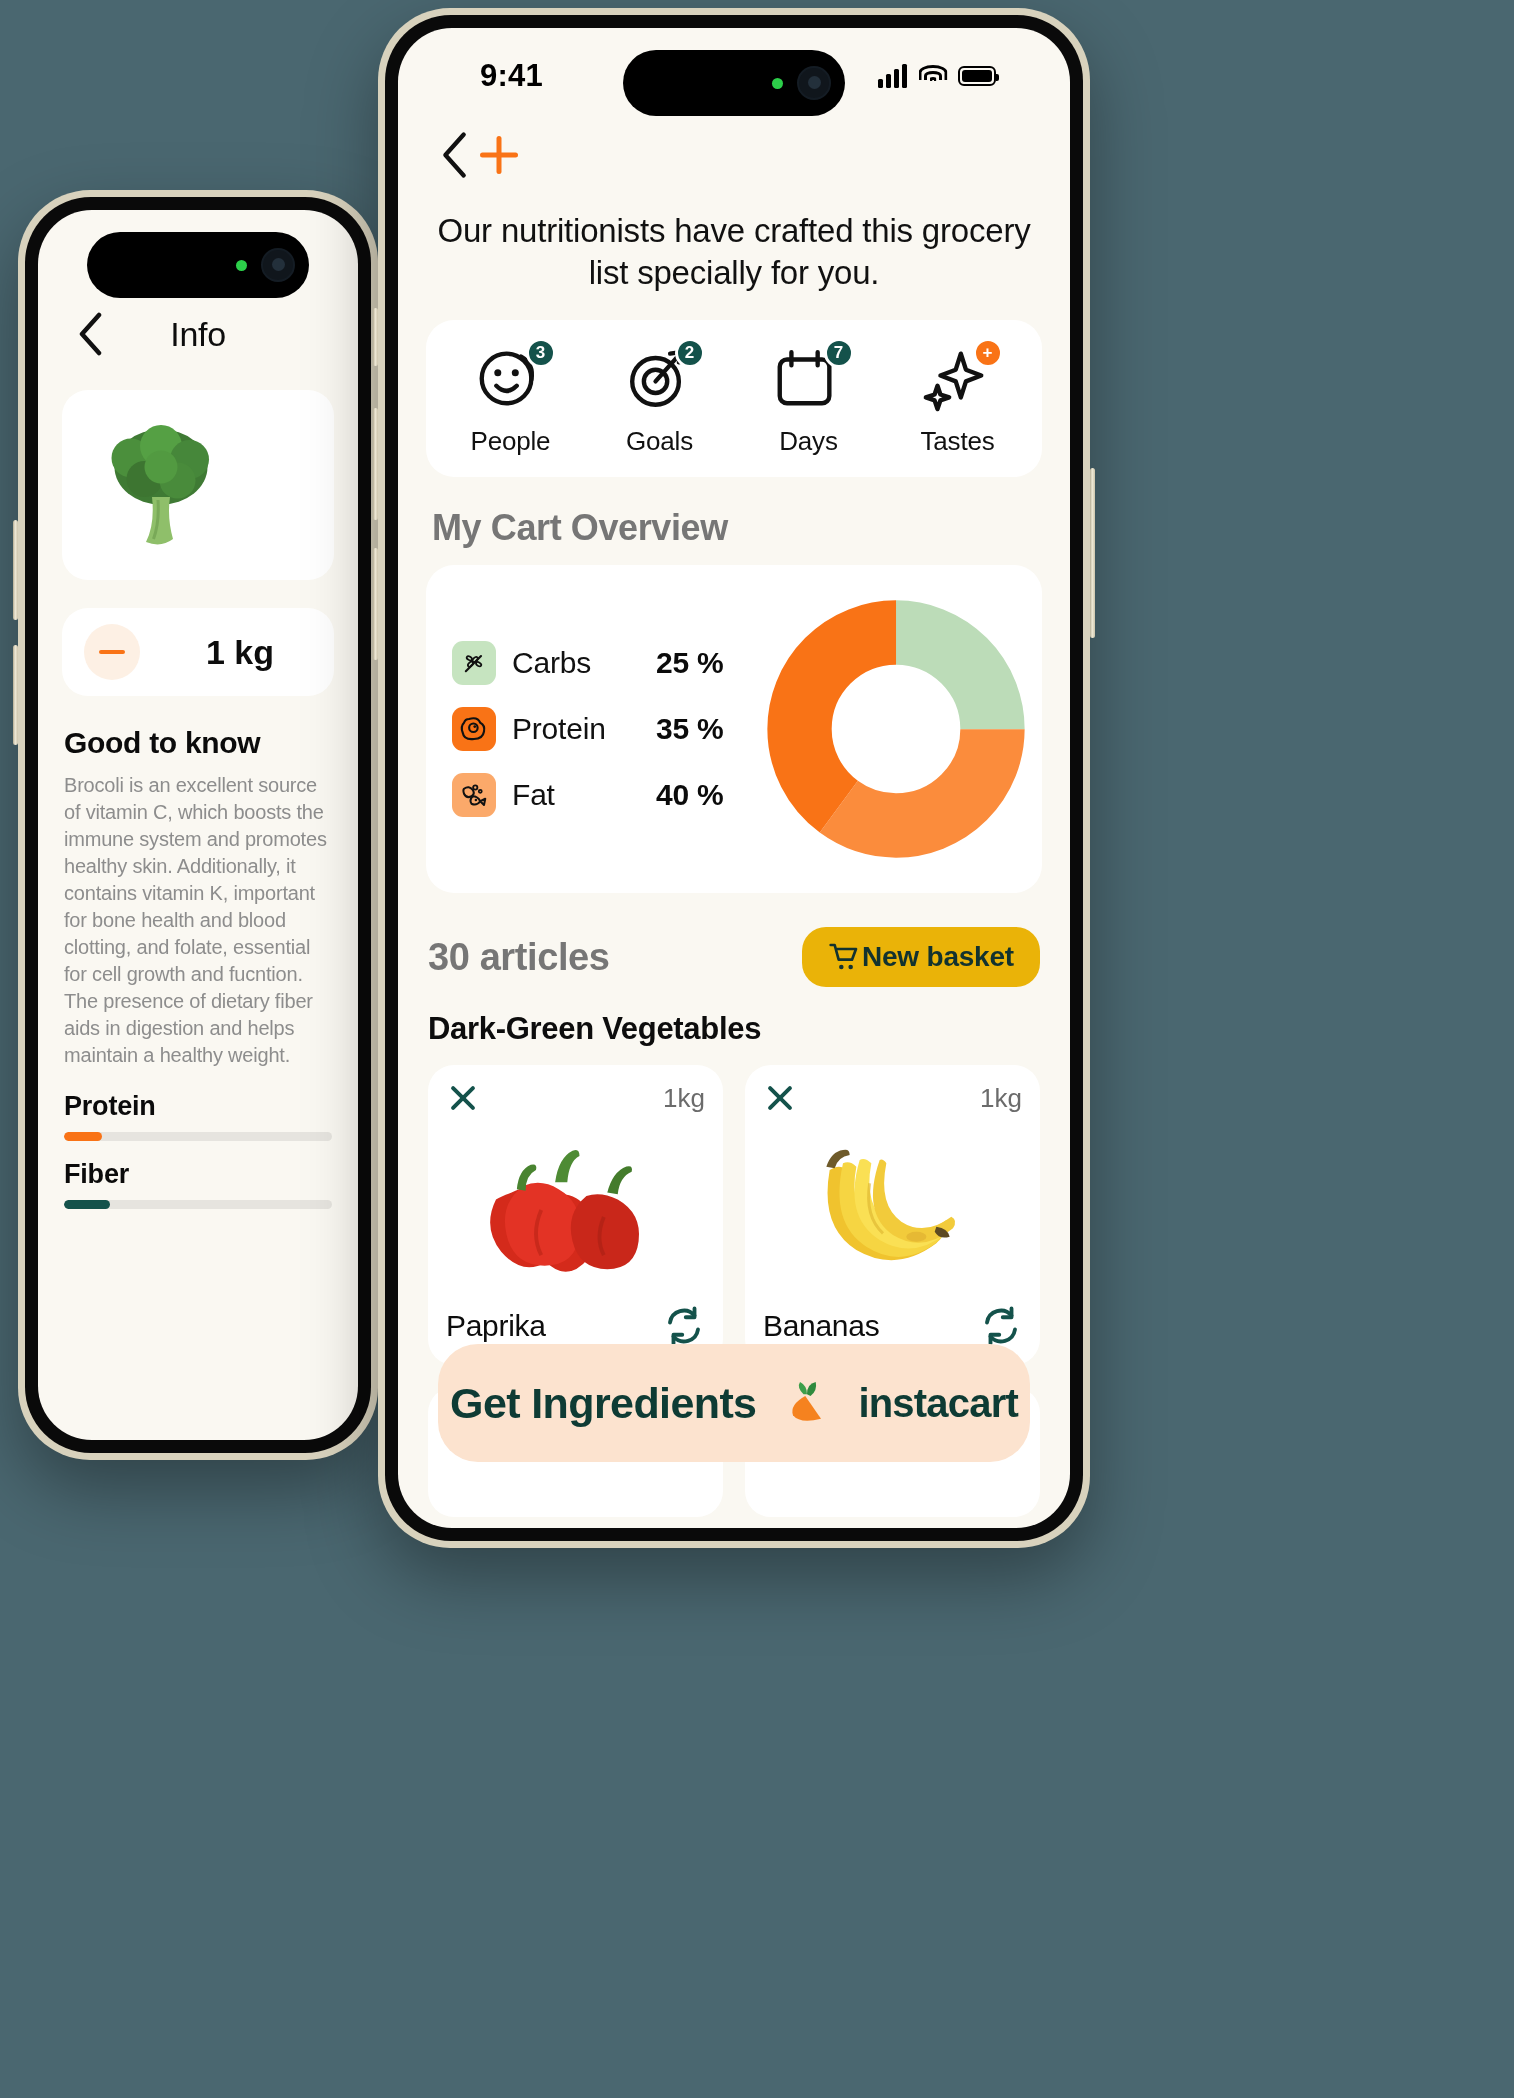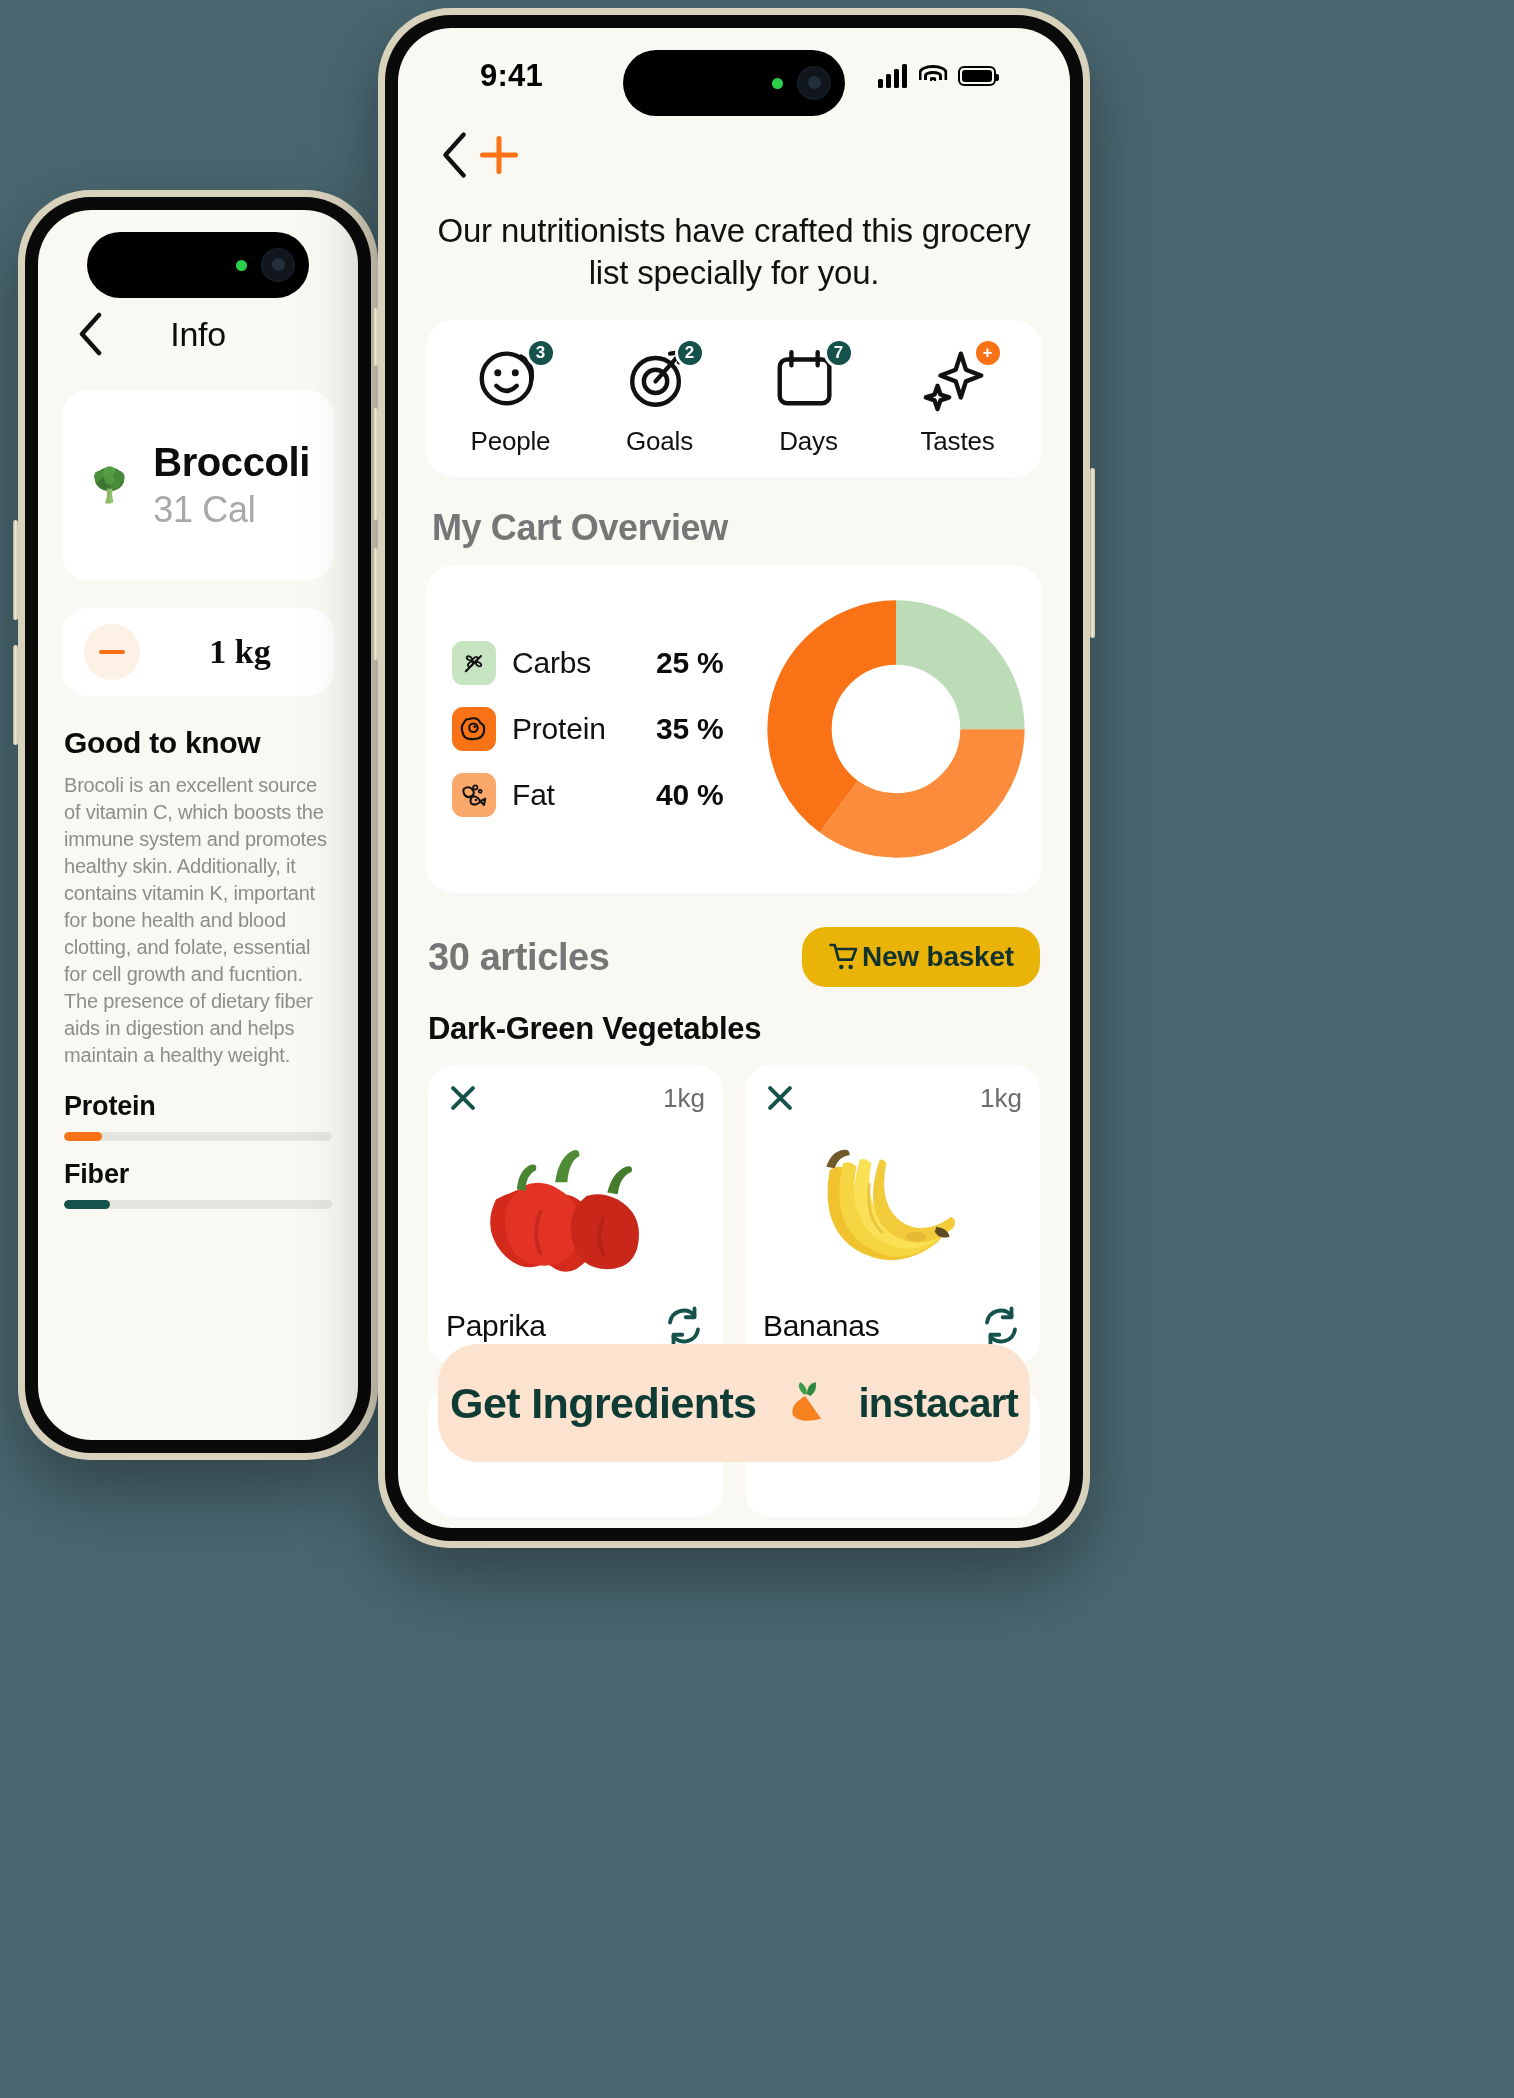--- a/index.html
+++ b/index.html
@@ -202,21 +202,21 @@
   .l-title { flex:1; text-align:center; font-size:34px; color:#0d0d0d; letter-spacing:-.3px; }
   .hero-card {
     margin: 12px 24px 0; background:#fff; border-radius:26px;
     padding: 22px 24px; display:flex; align-items:center; gap: 20px; height: 190px;
   }
   .hero-name { font-size: 40px; font-weight: 700; color:#0d0d0d; letter-spacing:-.4px; }
   .hero-sub  { font-size: 36px; color:#a8a8a8; letter-spacing:-.3px; margin-top: 4px; }
 
   .qty-card {
     margin: 28px 24px 0; background:#fff; border-radius:26px; height: 88px;
-    display:flex; align-items:center; padding: 0 22px; gap: 28px; font-family: Liberation Serif, serif;
+    display:flex; align-items:center; padding: 0 22px; gap: 28px;
   }
   .qty-minus {
     width: 56px; height: 56px; border-radius: 50%; background:#fdf0e4;
     display:flex; align-items:center; justify-content:center; flex:none;
   }
   .qty-minus i { display:block; width:26px; height:4px; background:#f97316; border-radius:2px; }
   .qty-val { flex:1; text-align:center; font-size:34px; font-weight:700; color:#0d0d0d; }
 
   .l-h2 { font-size: 30px; font-weight: 700; color:#0b0b0b; padding: 30px 26px 12px; letter-spacing:-.3px; }
   .l-para { font-size: 20px; line-height: 1.35; color:#8d8d8d; padding: 0 26px; letter-spacing:-.2px; }
@@ -271,24 +271,20 @@
             <ellipse cx="50" cy="38" rx="31" ry="25" fill="#3f7a34"></ellipse>
             <circle cx="30" cy="32" r="13" fill="#4b8f3c"></circle>
             <circle cx="50" cy="24" r="14" fill="#55a044"></circle>
             <circle cx="69" cy="33" r="13" fill="#46873a"></circle>
             <circle cx="39" cy="46" r="12" fill="#3d7531"></circle>
             <circle cx="61" cy="47" r="12" fill="#498b3b"></circle>
             <circle cx="50" cy="38" r="11" fill="#529a41"></circle>
             <path d="M44 58 Q46 76 40 88 Q50 92 58 86 Q54 72 56 58 Z" fill="#8fbf6a"></path>
             <path d="M48 60 Q49 75 45 86" fill="none" stroke="#79a958" stroke-width="2"></path>
           </svg>
-          <div>
-            <div class="hero-name">Broccoli</div>
-            <div class="hero-sub">31 Cal</div>
-          </div>
         </div>
 
         <div class="qty-card">
           <div class="qty-minus">
               <i></i>
             </div>
           <div class="qty-val">1 kg</div>
         </div>
 
         <div class="l-h2">Good to know</div>

